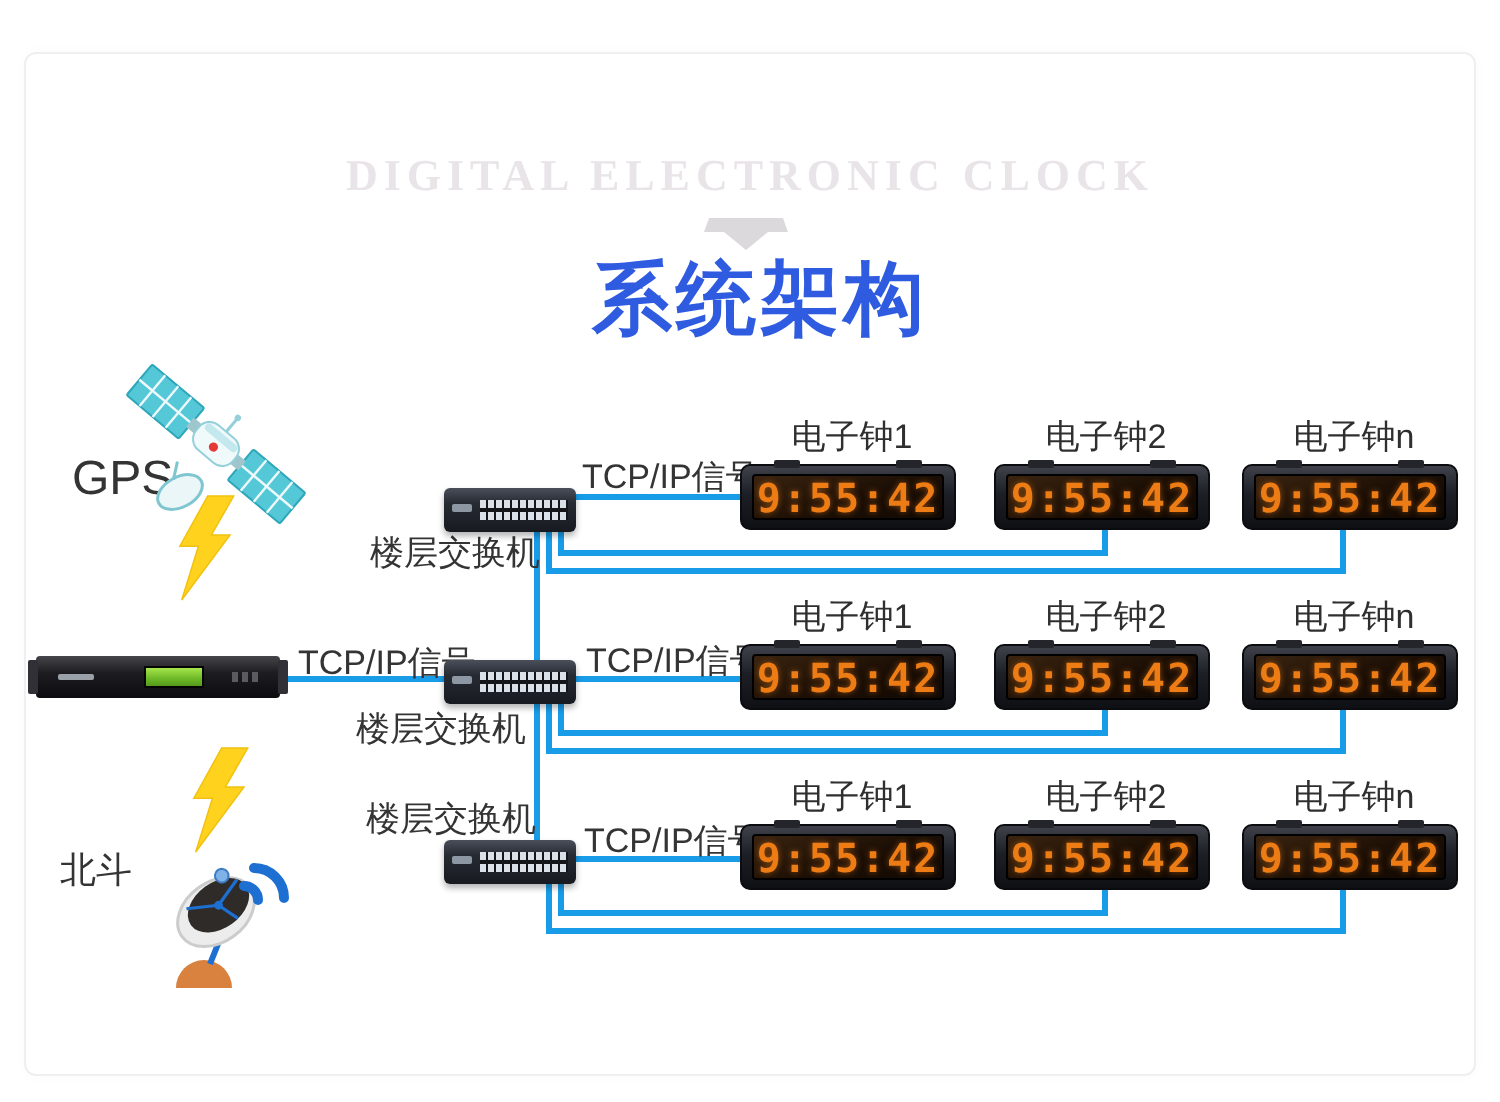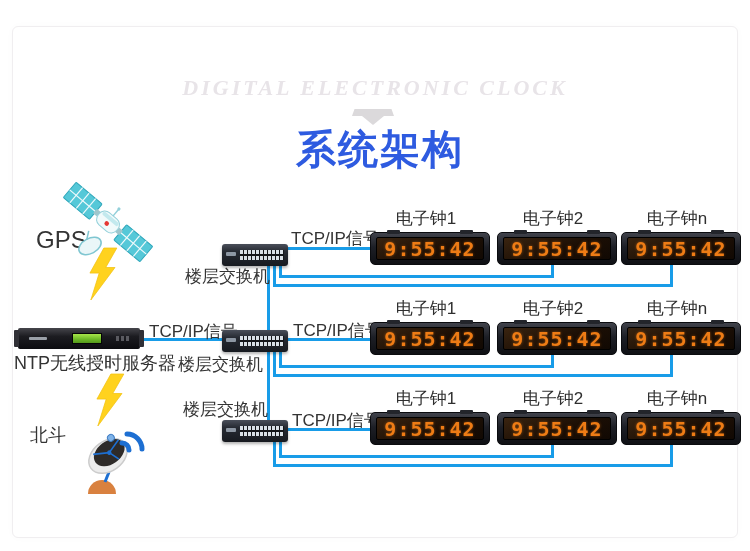--- a/index.html
+++ b/index.html
@@ -7,21 +7,21 @@
   body { font-family:"Liberation Sans","DejaVu Sans",sans-serif; }
   #stage { position:relative; width:750px; height:551px; background:#fff; overflow:hidden; }
   #card { position:absolute; left:12px; top:26px; width:726px; height:512px;
           background:#fff; border:1px solid #f0eef0; border-radius:6px;
           box-shadow:0 0 8px rgba(0,0,0,0.02); }
   .lbl { position:absolute; color:#343434; font-size:17px; white-space:nowrap; }
 
   
   #watermark { position:absolute; left:0; top:75px; width:750px; text-align:center;
                font-family:"Liberation Serif","DejaVu Serif",serif; font-weight:600;
-               font-size:22px; letter-spacing:3px; color:#e8e4e8;font-style:italic; }
+               font-size:22px; letter-spacing:3px; color:#e8e4e8; }
   #divider-bar { position:absolute; left:352px; top:109px; width:42px; height:7px;
                  background:#dbd9db; clip-path:polygon(6% 0,94% 0,100% 100%,0 100%); }
   #divider-tri { position:absolute; left:362px; top:116px; width:0; height:0;
                  border-left:11px solid transparent; border-right:11px solid transparent;
                  border-top:9px solid #dbd9db; }
   #page-title { position:absolute; left:0; top:122px; width:760px; text-align:center;
                 font-size:40px; font-weight:800; letter-spacing:2px; color:#2e5be0; }
 
   
   .line-h, .line-v { position:absolute; background:#189ce8; }
@@ -32,21 +32,21 @@
             background:linear-gradient(180deg,#4a4f5a 0%,#262a32 35%,#171a20 100%);
             box-shadow:0 2px 3px rgba(0,0,0,.3); z-index:3; }
   .switch .ports { position:absolute; right:4px; top:6px; width:44px; height:10px;
             background:
               linear-gradient(0deg, rgba(0,0,0,0) 0 4px, #14161a 4px 6px, rgba(0,0,0,0) 6px),
               repeating-linear-gradient(90deg, rgba(0,0,0,0) 0 3px, #14161a 3px 4px),
               #d9e0e7; }
   .switch .logo { position:absolute; left:4px; top:8px; width:10px; height:4px; background:#8d97a3; border-radius:1px; }
 
   
-  .clock { position:absolute; width:120px; height:33px; border-radius:5px;
+  .clock { position:absolute; width:108px; height:33px; border-radius:5px;
            background:linear-gradient(180deg,#40424b 0%,#1d1f26 45%,#0f1014 100%);
            border:1px solid #0b0c0f; padding:4px 5px; z-index:3; }
   .clock .tab { position:absolute; top:-3px; width:13px; height:4px; background:#23252b;
                 border-radius:1px; }
   .clock .tab.t1 { left:16px; } .clock .tab.t2 { right:16px; }
   .clock-inner { width:100%; height:100%; border-radius:2px; border:1px solid #000;
            background:linear-gradient(160deg,#3a2410 0%,#1c0f05 55%,#110903 100%);
            display:flex; align-items:center; justify-content:center; }
   .clock-time { font-family:"DejaVu Sans Mono",monospace; font-weight:bold; font-size:20px;
            color:#ee7c15; letter-spacing:1px; text-shadow:0 0 3px rgba(238,124,21,.55); }
@@ -140,21 +140,20 @@
     <polygon points="20,0 34,0 22,21 32,21 6,56 15,27 5,27" fill="#ffd21e" stroke="#f2c110" stroke-width="0.8"></polygon>
   </svg>
 
   <div id="ntp-device">
     <div class="ear l"></div>
     <div class="ear r"></div>
     <div class="brand"></div>
     <div class="screen"></div>
     <div class="keys"></div>
   </div>
-  <div class="lbl" style="left:14px;top:351px;font-size:18px;">NTP无线授时服务器</div>
 
   <svg style="left:92px;top:374px;" width="34" height="52" viewBox="0 0 36 56">
     <polygon points="20,0 34,0 22,21 32,21 6,56 15,27 5,27" fill="#ffd21e" stroke="#f2c110" stroke-width="0.8"></polygon>
   </svg>
 
   <div class="lbl" style="left:30px;top:423px;font-size:18px;">北斗</div>
 
   <svg style="left:78px;top:416px;" width="72" height="84" viewBox="0 0 72 84">
     <path d="M 10 78 A 14 14 0 0 1 38 78 Z" fill="#d9813f"></path>
     <line x1="27" y1="66" x2="31" y2="56" stroke="#1d6fd2" stroke-width="3"></line>

